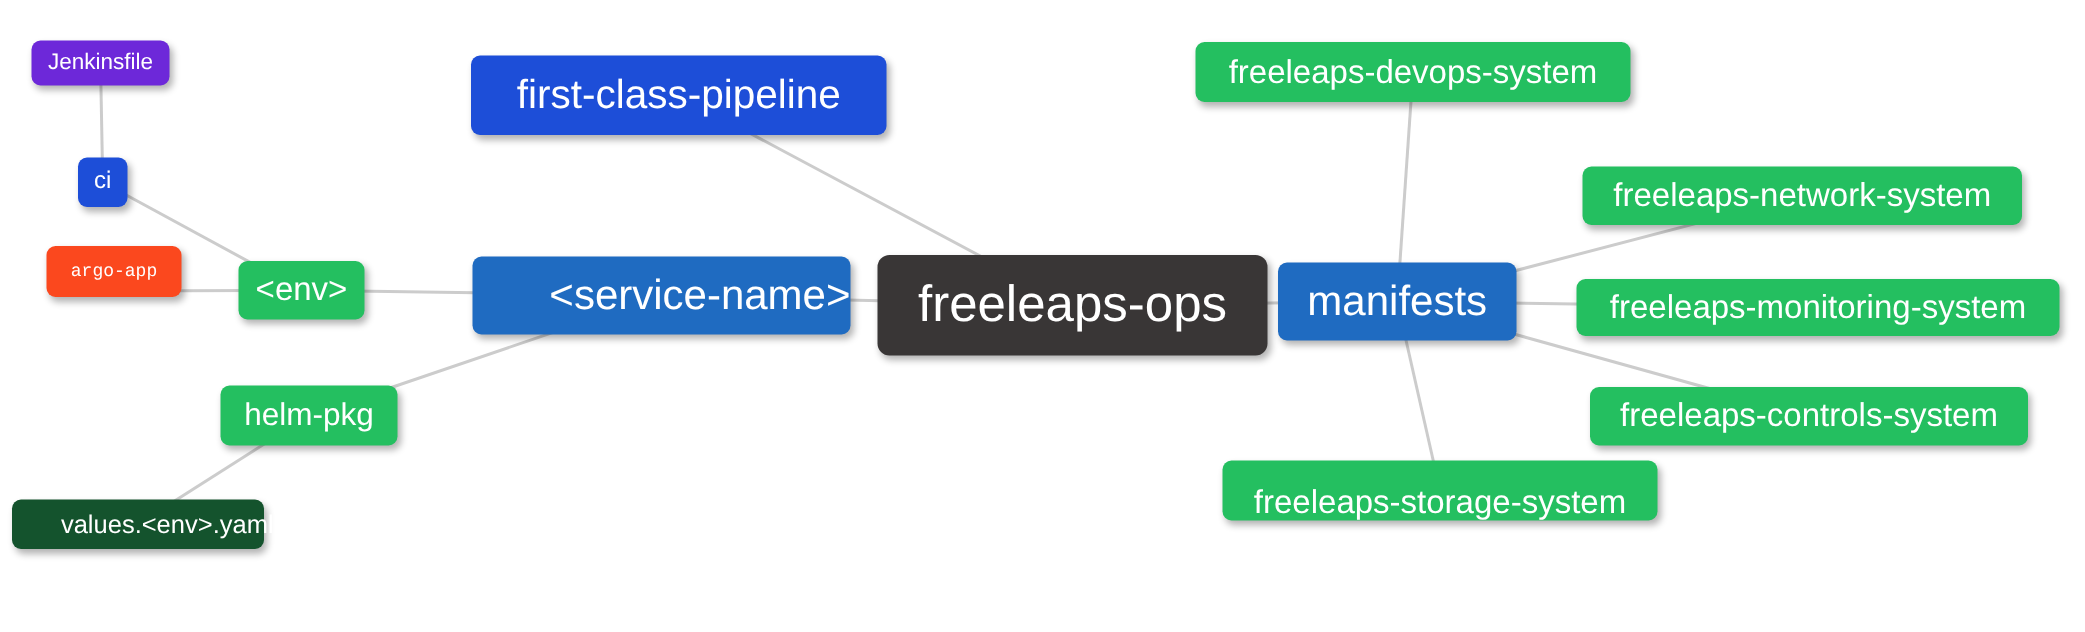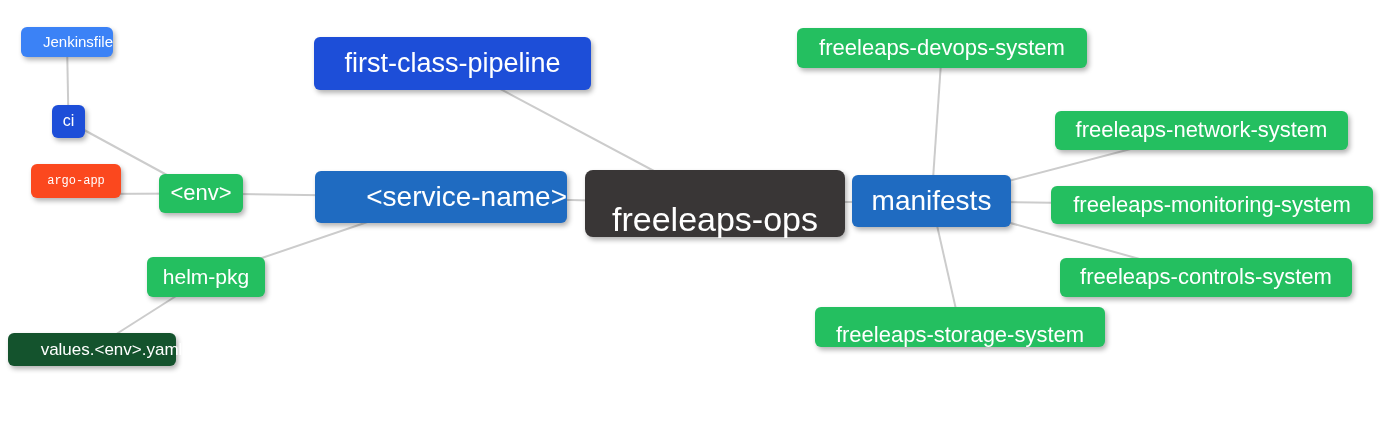--- a/index.html
+++ b/index.html
@@ -55,21 +55,21 @@
       <line x1="452.5" y1="63.5" x2="715" y2="203.5" stroke="#cccccc" stroke-width="2"></line>
       <line x1="441" y1="197" x2="715" y2="203.5" stroke="#cccccc" stroke-width="2"></line>
       <line x1="715" y1="203.5" x2="931.5" y2="201" stroke="#cccccc" stroke-width="2"></line>
       <line x1="931.5" y1="201" x2="942" y2="48" stroke="#cccccc" stroke-width="2"></line>
       <line x1="931.5" y1="201" x2="1201.5" y2="130.5" stroke="#cccccc" stroke-width="2"></line>
       <line x1="931.5" y1="201" x2="1212" y2="205" stroke="#cccccc" stroke-width="2"></line>
       <line x1="931.5" y1="201" x2="1206" y2="277.5" stroke="#cccccc" stroke-width="2"></line>
       <line x1="931.5" y1="201" x2="960" y2="327" stroke="#cccccc" stroke-width="2"></line>
     </svg>
 
-  <div class="node" style="left: 21px; top: 27px; width: 92px; height: 30px; font-size: 15px; background: #3b82f6; justify-content: flex-end;">
+  <div class="node" style="left: 21px; top: 27px; width: 92px; height: 30px; font-size: 15px; background: #6d28d9;">
     <span>Jenkinsfile</span>
   </div>
 
   <div class="node" style="left: 52px; top: 105px; width: 33px; height: 33px; font-size: 16px; background: #1d4ed8;">
     <span>ci</span>
   </div>
 
   <div class="node" style="left: 31px; top: 164px; width: 90px; height: 34px; font-size: 12px; background: rgb(251, 72, 30); font-family: Liberation Mono, monospace;">
     <span>argo-app</span>
   </div>
@@ -87,21 +87,21 @@
   </div>
 
   <div class="node" style="left: 314px; top: 37px; width: 277px; height: 53px; font-size: 27px; background: #1d4ed8;">
     <span>first-class-pipeline</span>
   </div>
 
   <div class="node" style="left: 315px; top: 171px; width: 252px; height: 52px; font-size: 28px; background: rgb(31, 107, 193); justify-content: flex-end;">
     <span>&lt;service-name&gt;</span>
   </div>
 
-  <div class="node" style="left: 585px; top: 170px; width: 260px; height: 67px; font-size: 34px; border-radius: 8px; background: rgb(57, 54, 54); align-items: flex-end;">
+  <div class="node" style="left: 585px; top: 170px; width: 260px; height: 67px; font-size: 34px; border-radius: 8px; background: rgb(57, 54, 54);">
     <span>freeleaps-ops</span>
   </div>
 
   <div class="node" style="left: 852px; top: 175px; width: 159px; height: 52px; font-size: 28px; background: rgb(31, 107, 193);">
     <span>manifests</span>
   </div>
 
   <div class="node" style="left: 797px; top: 28px; width: 290px; height: 40px; font-size: 22px; background: rgb(36, 191, 96);">
     <span>freeleaps-devops-system</span>
   </div>

